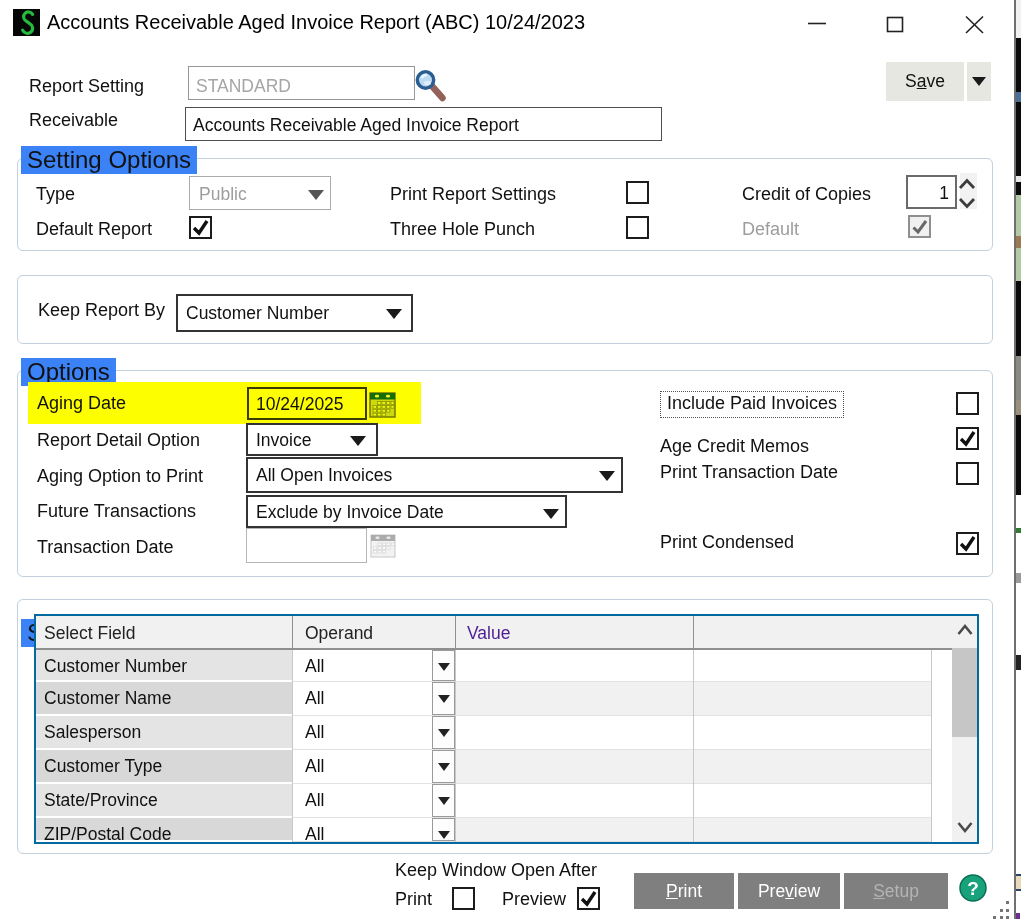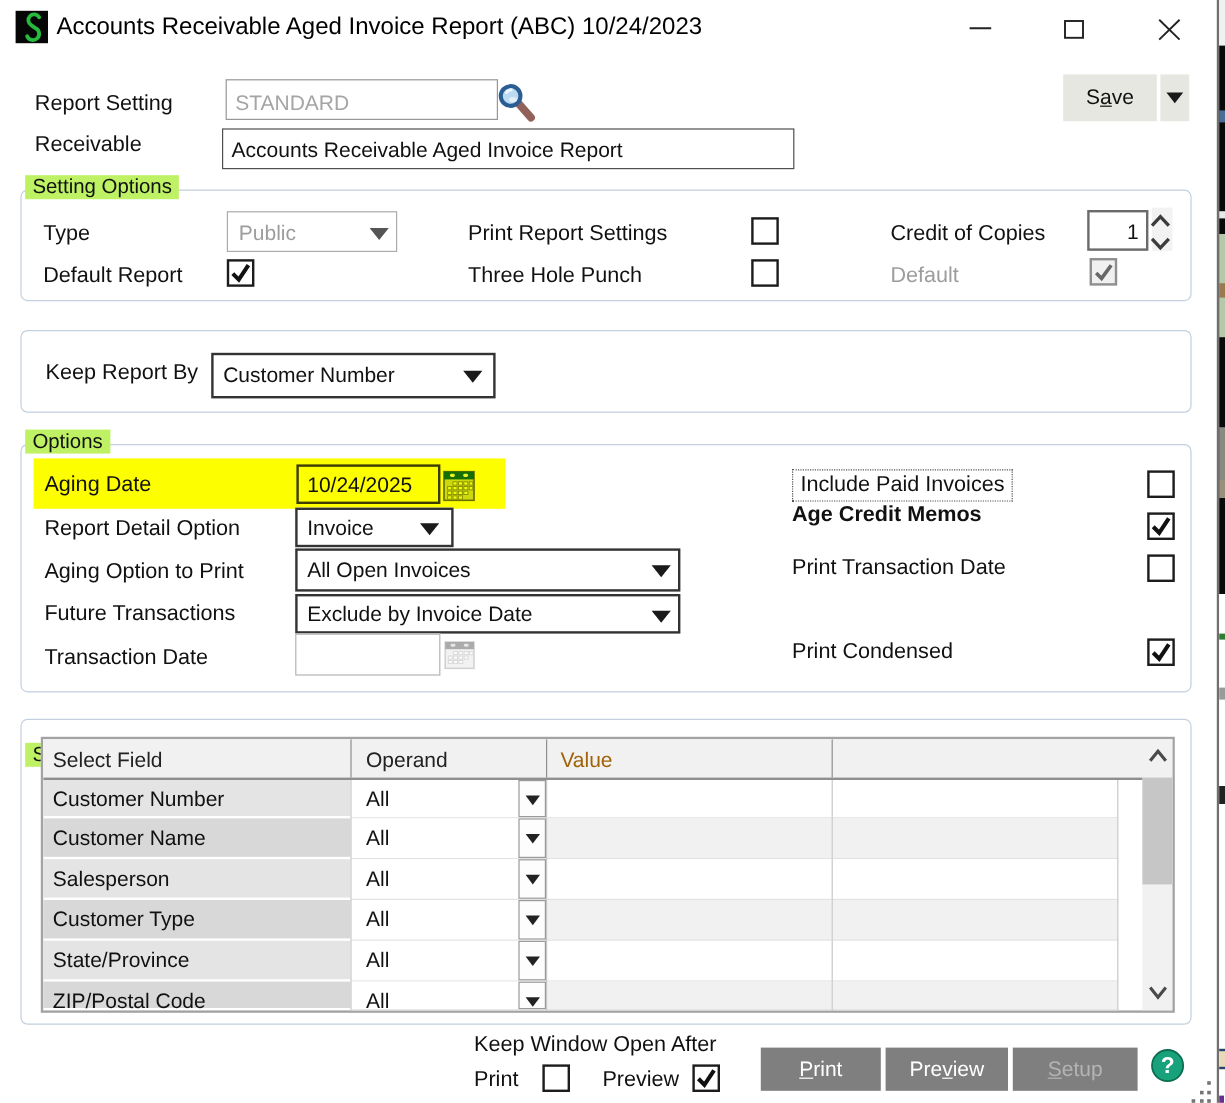--- a/index.html
+++ b/index.html
@@ -1,21 +1,21 @@
 <!DOCTYPE html>
 <html><head>
 <meta charset="utf-8">
 <style>
 * { margin:0; padding:0; box-sizing:border-box; }
 html,body { width:1021px; height:919px; background:#fff; font-family:"Liberation Sans", sans-serif; overflow:hidden; }
 #win { position:absolute; left:0; top:0; width:1021px; height:919px; background:#fff; }
 .abs { position:absolute; }
 .lbl { position:absolute; font-size:18px; color:#111; white-space:nowrap; }
 .grp { position:absolute; border:1px solid #c3d0dd; border-radius:6px; }
-.grplbl { position:absolute; font-size:17px; color:#111; background:#bef264; padding:0 6px; white-space:nowrap; }
+.grplbl { position:absolute; font-size:24px; color:#111; background:#3b82f6; padding:0 6px; white-space:nowrap; }
 .cb { position:absolute; width:23px; height:23px; border:2px solid #1c1c1c; background:#fff; }
 .combo { position:absolute; border:2px solid #333; background:#fff; font-size:17.5px; color:#111; }
 .combo .txt { position:absolute; left:8px; top:50%; transform:translateY(-50%); white-space:nowrap; }
 .arr { position:absolute; width:0; height:0; border-left:8px solid transparent; border-right:8px solid transparent; border-top:10px solid #1a1a1a; }
 .btn { position:absolute; background:#7f7f7f; color:#fff; font-size:17.5px; text-align:center; }
 u { text-decoration:underline; }
 </style>
 </head>
 <body>
 <div id="win">
@@ -121,21 +121,21 @@
         <rect x="8.5" y="21.2" width="3.4" height="2.8"></rect>
         <rect x="13" y="21.2" width="3.4" height="2.8"></rect>
   </g>
 </svg>
 <div class="lbl" style="left:37px;top:430px;">Report Detail Option</div>
 <div class="combo" style="left:246px;top:423px;width:132px;height:33px;border-width:2px;">
   <span class="txt">Invoice</span>
   <span class="arr" style="right:10px;top:11px;"></span>
 </div>
 <div class="lbl" style="left:37px;top:466px;">Aging Option to Print</div>
-<div class="combo" style="left:246px;top:457px;width:321px;height:36px;border-width:2px;">
+<div class="combo" style="left:246px;top:457px;width:377px;height:36px;border-width:2px;">
   <span class="txt">All Open Invoices</span>
   <span class="arr" style="right:6px;top:12px;"></span>
 </div>
 <div class="lbl" style="left:37px;top:501px;">Future Transactions</div>
 <div class="combo" style="left:246px;top:495px;width:321px;height:33px;border-width:2px;">
   <span class="txt">Exclude by Invoice Date</span>
   <span class="arr" style="right:6px;top:12px;"></span>
 </div>
 <div class="lbl" style="left:37px;top:537px;">Transaction Date</div>
 <div class="abs" style="left:246px;top:528px;width:121px;height:35px;border:1px solid #b5b5b5;background:#fff;"></div>
@@ -155,42 +155,42 @@
         <rect x="12.4" y="12.7" width="3.2" height="2.6"></rect>
         <rect x="16.8" y="12.7" width="3.2" height="2.6"></rect>
     <rect x="3.6" y="16.4" width="3.2" height="2.6"></rect>
         <rect x="8" y="16.4" width="3.2" height="2.6"></rect>
         <rect x="12.4" y="16.4" width="3.2" height="2.6"></rect>
   </g>
 </svg>
 
 <div class="lbl" style="left:660px;top:391px;border:1px dotted #555;padding:1px 6px 3px;">Include Paid Invoices</div>
 <div class="cb" style="left:956px;top:392px;"></div>
-<div class="lbl" style="left:660px;top:418px;font-weight:bold;">Age Credit Memos</div>
+<div class="lbl" style="left:660px;top:436px;">Age Credit Memos</div>
 <div class="cb" style="left:956px;top:427px;">
       <svg width="19" height="19" viewBox="0 0 19 19" style="position:absolute;left:0;top:0;">
         <path d="M3 10 L8 15 L16 3" fill="none" stroke="#111" stroke-width="3.4"></path>
       </svg>
     </div>
 <div class="lbl" style="left:660px;top:462px;">Print Transaction Date</div>
 <div class="cb" style="left:956px;top:462px;"></div>
 <div class="lbl" style="left:660px;top:532px;">Print Condensed</div>
 <div class="cb" style="left:956px;top:532px;">
       <svg width="19" height="19" viewBox="0 0 19 19" style="position:absolute;left:0;top:0;">
         <path d="M3 10 L8 15 L16 3" fill="none" stroke="#111" stroke-width="3.4"></path>
       </svg>
     </div>
 
 <div class="grp" style="left:17px;top:599px;width:976px;height:255px;"></div>
 <div class="grplbl" style="left:21px;top:587px;margin-top:32px;">Selections</div>
-<div id="tbl" class="abs" style="left:34px;top:614px;width:945px;height:230px;border:2px solid #a3a3a3;background:#fff;overflow:hidden;">
+<div id="tbl" class="abs" style="left:34px;top:614px;width:945px;height:230px;border:2px solid #0369a1;background:#fff;overflow:hidden;">
       <div style="position:absolute;left:0;top:0;width:941px;height:34px;background:#f1f1f1;border-bottom:2px solid #8f8f8f;box-sizing:border-box;"></div>
       <div style="position:absolute;left:8px;top:7px;font-size:17.5px;color:#222;">Select Field</div>
       <div style="position:absolute;left:269px;top:7px;font-size:17.5px;color:#222;">Operand</div>
-      <div style="position:absolute;left:431px;top:7px;font-size:17.5px;color:#a16207;">Value</div>
+      <div style="position:absolute;left:431px;top:7px;font-size:17.5px;color:#4c1d95;">Value</div>
       <div style="position:absolute;left:0;top:34px;width:256px;height:30px;background:#e4e4e4;"></div>
       <div style="position:absolute;left:8px;top:40px;font-size:17.5px;color:#111;">Customer Number</div>
       <div style="position:absolute;left:257px;top:34px;width:162px;height:32px;background:#fff;border-bottom:1px solid #e2e2e2;box-sizing:border-box;"></div>
       <div style="position:absolute;left:269px;top:40px;font-size:17.5px;color:#111;">All</div>
       <div style="position:absolute;left:396px;top:34px;width:23px;height:31px;background:#fdfdfd;border:1px solid #9a9a9a;box-sizing:border-box;"></div>
       <div style="position:absolute;left:402px;top:47px;width:0;height:0;border-left:6px solid transparent;border-right:6px solid transparent;border-top:8px solid #222;"></div>
       <div style="position:absolute;left:420px;top:34px;width:237px;height:32px;background:#ffffff;border-bottom:1px solid #e2e2e2;box-sizing:border-box;"></div>
       <div style="position:absolute;left:658px;top:34px;width:237px;height:32px;background:#ffffff;border-bottom:1px solid #e2e2e2;box-sizing:border-box;"></div>
       <div style="position:absolute;left:0;top:66px;width:256px;height:32px;background:#d8d8d8;"></div>
       <div style="position:absolute;left:8px;top:72px;font-size:17.5px;color:#111;">Customer Name</div>

